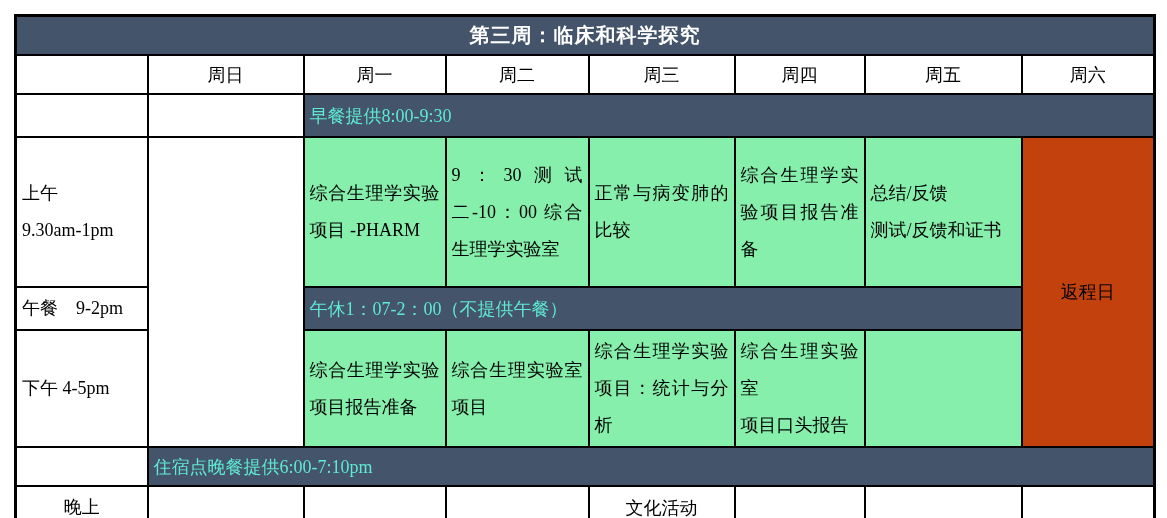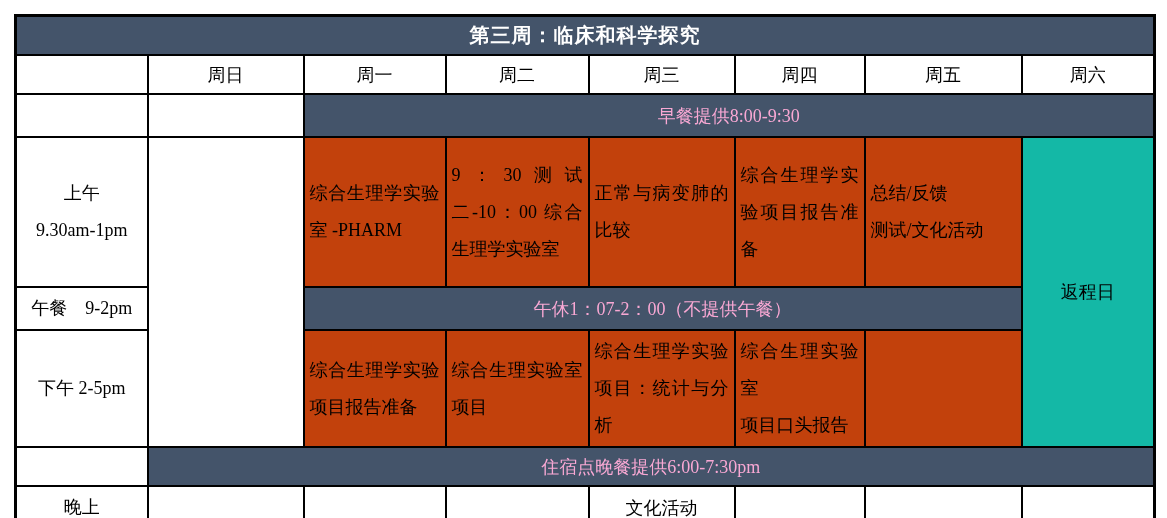--- a/index.html
+++ b/index.html
@@ -38,41 +38,39 @@
   }
   tr.hdr-row td { text-align: center; height: 33px; border-radius: 15px; }
   tr.bfast-row td { height: 37px; }
   tr.am-row td { height: 144px; }
   tr.lunch-row td { height: 33px; }
   tr.pm-row td { height: 109px; }
   tr.dinner-row td { height: 33px; }
   tr.eve-row td { height: 37px; text-align: center; }
   .band {
     background: #44546A;
-    color: #f9a8d4;
-    text-align: center;
+    color: #5eead4;
     font-size: 18px;
     margin-left: 43px;
   }
   .shift-left { padding-right: 310px; }
   .gray {
-    background: #c2410c;
+    background: #86efac;
     text-align: justify;
     text-justify: inter-character;
     line-height: 37px;
     white-space: pre-line;
     padding: 2px 6px;
   }
   .blue {
-    background: #14b8a6;
+    background: #c2410c;
     text-align: center;
     font-size: 20px;
   }
   .time-col {
-    text-align: center;
     white-space: pre-line;
     line-height: 37px;
   }
 </style>
 </head>
 <body>
 
 <div class="canvas">
   <table class="tbl">
     <colgroup>
@@ -105,47 +103,47 @@
     <tr class="bfast-row">
       <td></td>
       <td></td>
       <td colspan="6" class="band shift-left">早餐提供8:00-9:30</td>
     </tr>
 
     <tr class="am-row">
       <td class="time-col">上午
 9.30am-1pm</td>
       <td rowspan="3"></td>
-      <td class="gray">综合生理学实验室 -PHARM</td>
+      <td class="gray">综合生理学实验项目 -PHARM</td>
       <td class="gray">9：30测试二-10：00 综合生理学实验室</td>
       <td class="gray">正常与病变肺的比较</td>
       <td class="gray">综合生理学实验项目报告准备</td>
       <td class="gray">总结/反馈
-测试/文化活动</td>
+测试/反馈和证书</td>
       <td rowspan="3" class="blue">返程日</td>
     </tr>
 
     <tr class="lunch-row">
       <td class="time-col">午餐　9-2pm</td>
       <td colspan="5" class="band">午休1：07-2：00（不提供午餐）</td>
     </tr>
 
     <tr class="pm-row">
-      <td class="time-col">下午 2-5pm</td>
+      <td class="time-col">下午 4-5pm</td>
       <td class="gray">综合生理学实验项目报告准备</td>
       <td class="gray">综合生理实验室项目</td>
       <td class="gray">综合生理学实验项目：统计与分析</td>
       <td class="gray">综合生理实验室
 项目口头报告</td>
       <td class="gray"></td>
     </tr>
 
     <tr class="dinner-row">
       <td></td>
-      <td colspan="7" class="band">住宿点晚餐提供6:00-7:30pm</td>
+      <td colspan="7" class="band">住宿点晚餐提供6:00-7:10pm</td>
     </tr>
 
     <tr class="eve-row">
       <td class="time-col">晚上</td>
       <td></td>
       <td></td>
       <td></td>
       <td>文化活动</td>
       <td></td>
       <td></td>

